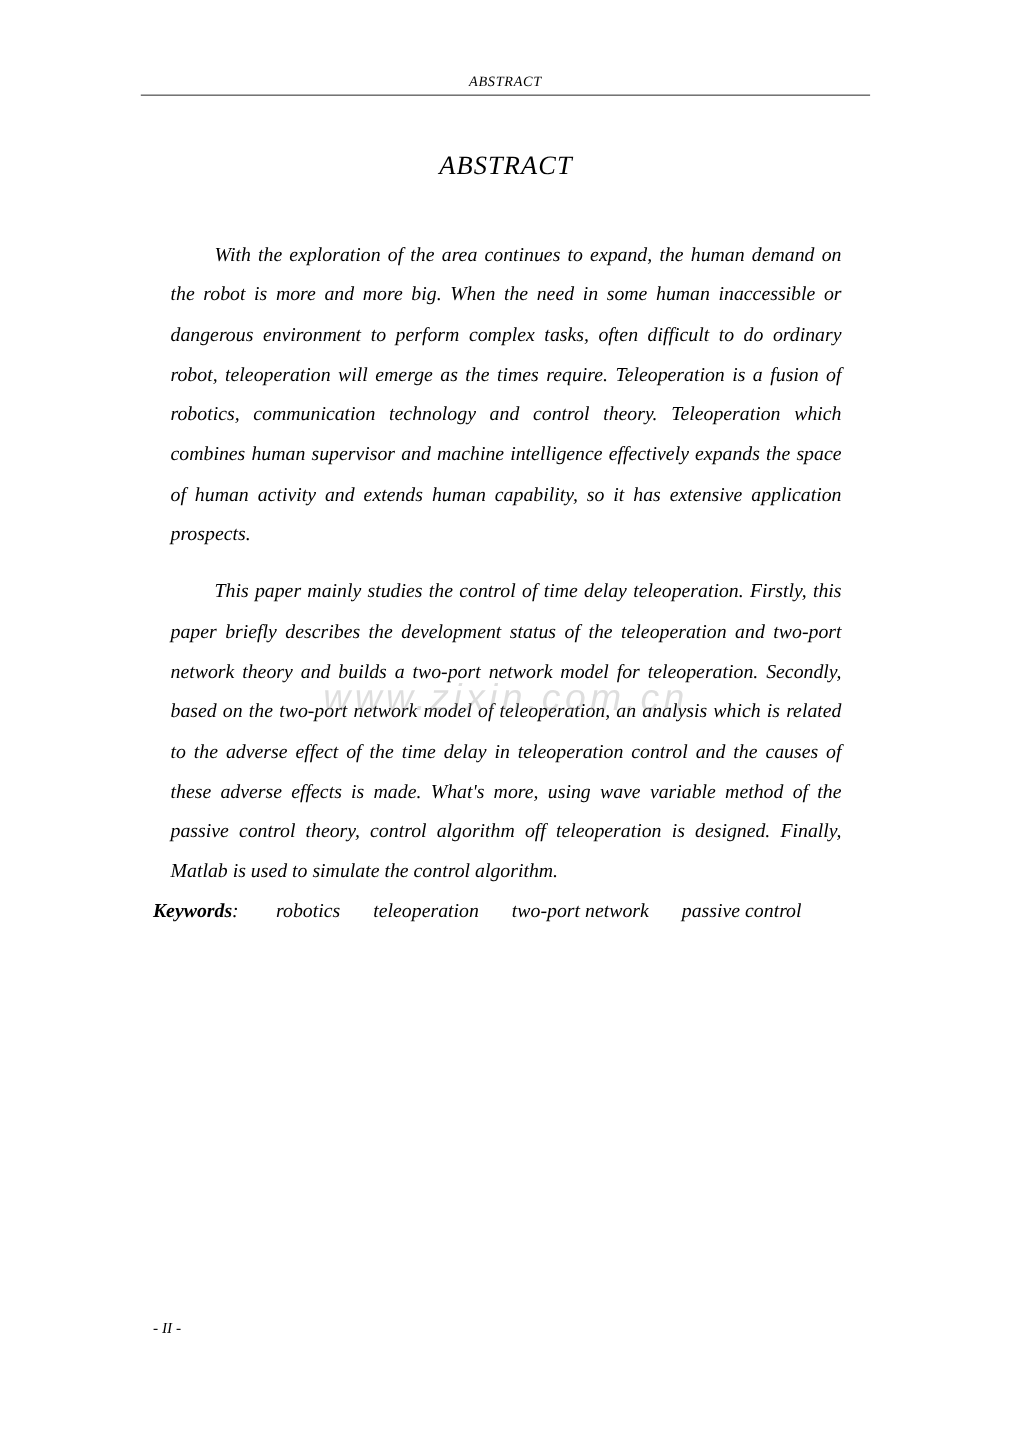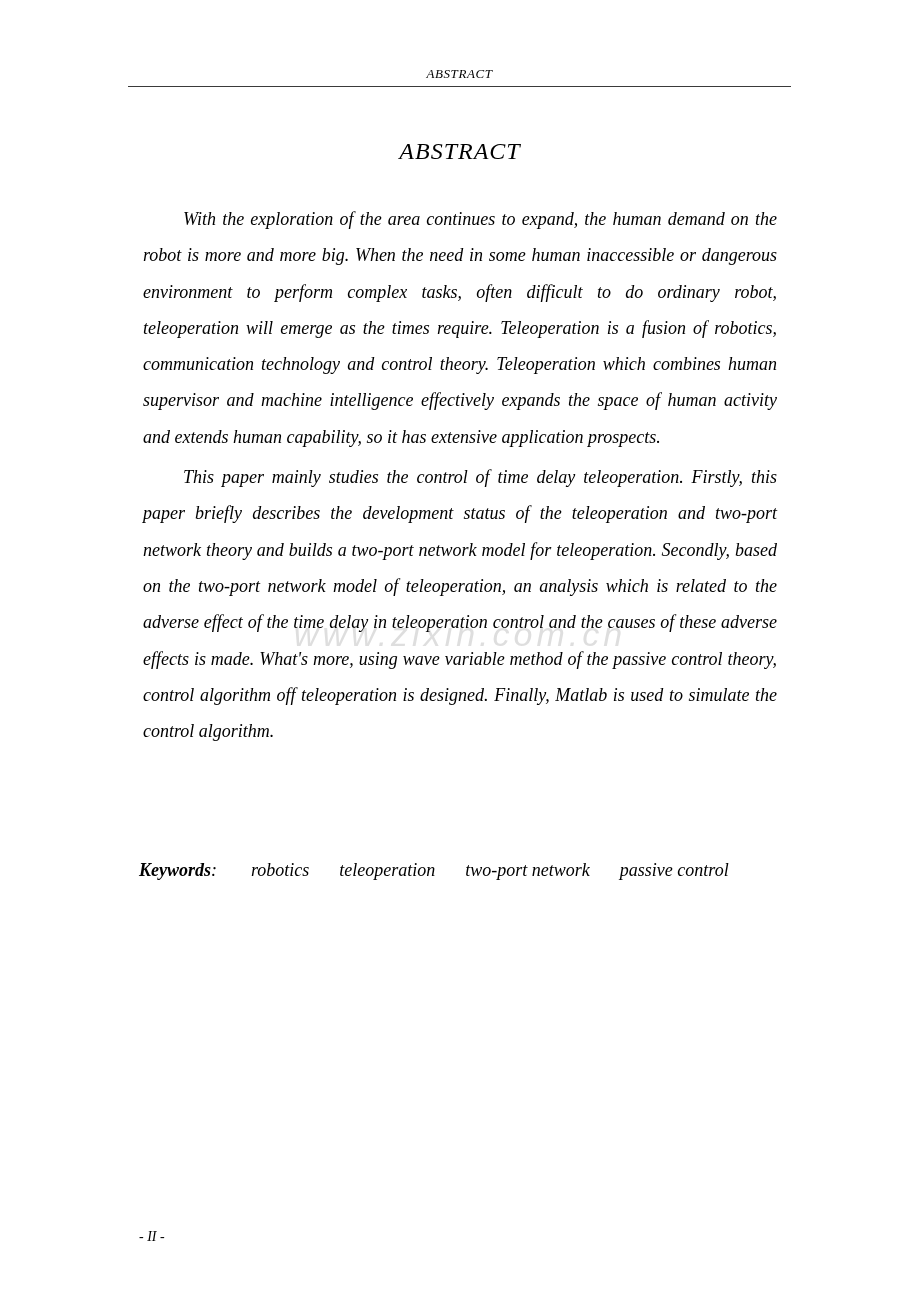--- a/index.html
+++ b/index.html
@@ -47,55 +47,54 @@
   .body-text {
     position: absolute;
     top: 197px;
     left: 139px;
     width: 642px;
     font-size: 18px;
     line-height: 36.3px;
     text-align: justify;
   }
   .body-text p {
-    margin: 4px;
+    margin: 16px;
     text-indent: 40px;
   }
 
   .watermark {
     position: absolute;
     top: 615px;
     left: 50%;
     transform: translateX(-50%);
     font-family: "Liberation Sans", sans-serif;
     font-size: 34px;
     letter-spacing: 4px;
     color: #8a8a8a;
     opacity: 0.28;
     white-space: nowrap;
     pointer-events: none;
   }
 
   .keywords-line {
     position: absolute;
-    top: 860px;
+    top: 818px;
     left: 139px;
     width: 642px;
     font-size: 18px;
   }
   .keywords-label { font-weight: bold; }
   .keyword { margin-left: 30px; }
   .keyword.first { margin-left: 34px; }
 
   .footer-page-number {
     position: absolute;
     top: 1201px;
     left: 139px;
     font-size: 14px;
-    margin-top: 28px;
   }
 </style>
 </head>
 <body>
 
 <div class="page-header">ABSTRACT</div>
 
 <div class="header-rule"></div>
 
 <h1 class="doc-title">ABSTRACT</h1>

